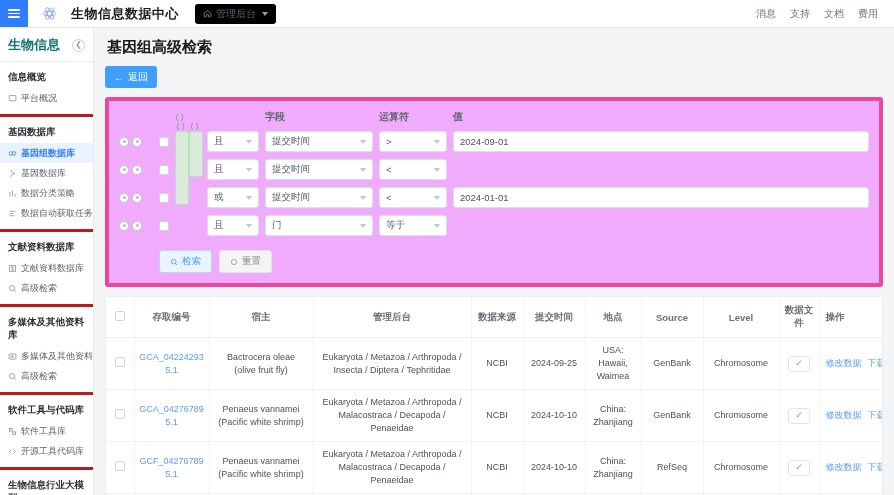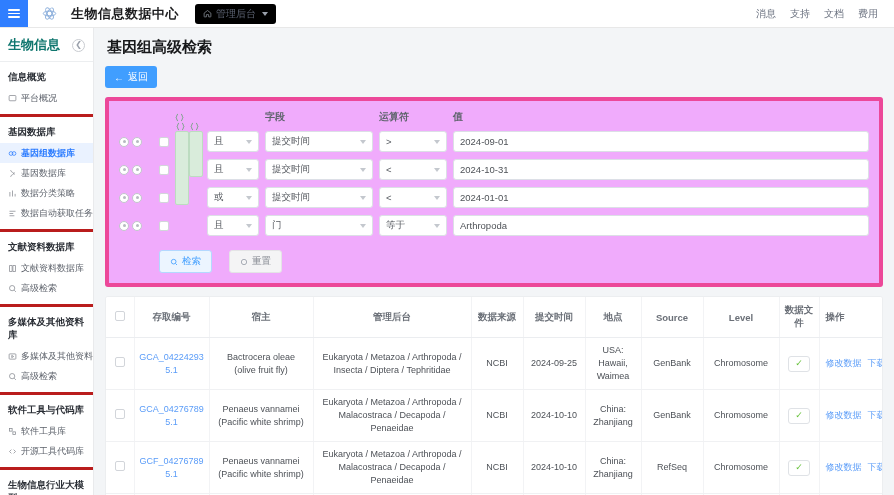--- a/index.html
+++ b/index.html
@@ -135,21 +135,21 @@
   
   .brk {
     position: absolute; background: #d9ecdb; border: 1px solid #bcdcc0;
     border-radius: 2px;
   }
   .brk-ico {
     position: absolute; width: 9px; height: 9px; color: #4aa05a; font-size: 8px;
     line-height: 9px; text-align: center;
   }
 
-  .qb-actions { display: flex; gap: 17px; padding: 9px 0 0 40px; }
+  .qb-actions { display: flex; gap: 7px; padding: 9px 0 0 40px; }
   .btn-sm {
     display: inline-flex; align-items: center; gap: 4px; font-size: 9.5px;
     border-radius: 3px; padding: 4px 10px; cursor: pointer; font-family: inherit;
   }
   .btn-primary-light { background: #ecf5ff; border: 1px solid #b3d8ff; color: #409eff; }
   .btn-default { background: #f4f4f5; border: 1px solid #e4e4e6; color: #8a8e96; }
 
   
   .tbl-card {
     background: #fff; border: 1px solid #eceef0; border-radius: 3px;
@@ -403,25 +403,20 @@
                   <span>提交时间</span>
                   <span class="chev"></span>
                 </div>
               </div>
               <div class="col-op">
                 <div class="sel">
                   <span>&lt;</span>
                   <span class="chev"></span>
                 </div>
               </div>
-              <div class="col-val">
-                <div class="txt">
-                  <span>2024-10-31</span>
-                </div>
-              </div>
             </div>
             <div class="qb-row">
               <div class="col-ctrl">
                 <span class="rad"></span>
                 <span class="rad"></span>
               </div>
               <div class="col-check">
                 <span class="chk"></span>
               </div>
               <div class="col-group"></div>
@@ -467,25 +462,20 @@
               <div class="col-field">
                 <div class="sel">
                   <span>门</span>
                   <span class="chev"></span>
                 </div>
               </div>
               <div class="col-op">
                 <div class="sel">
                   <span>等于</span>
                   <span class="chev"></span>
-                </div>
-              </div>
-              <div class="col-val">
-                <div class="txt">
-                  <span>Arthropoda</span>
                 </div>
               </div>
             </div>
           </div>
       </div>
 
       <div class="qb-actions">
         <button class="btn-sm btn-primary-light">
           <svg width="8" height="8" viewBox="0 0 24 24">
             <circle cx="11" cy="11" r="7" fill="none" stroke="#409eff" stroke-width="2.5"></circle>

